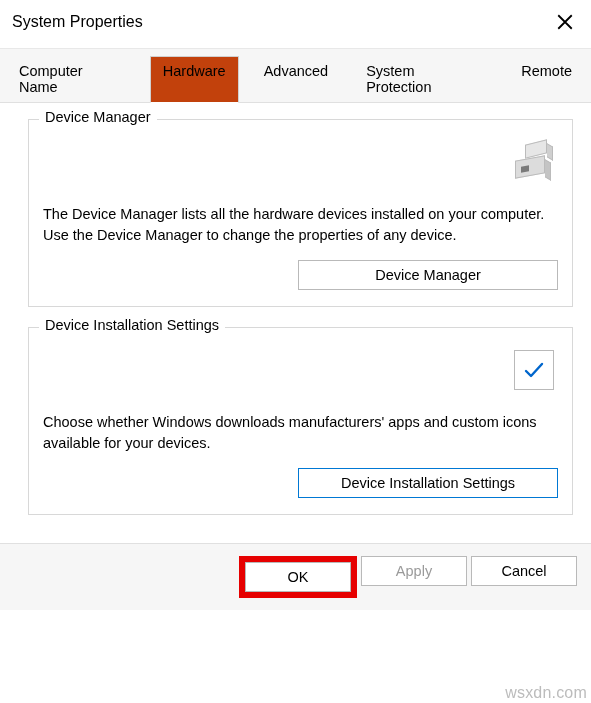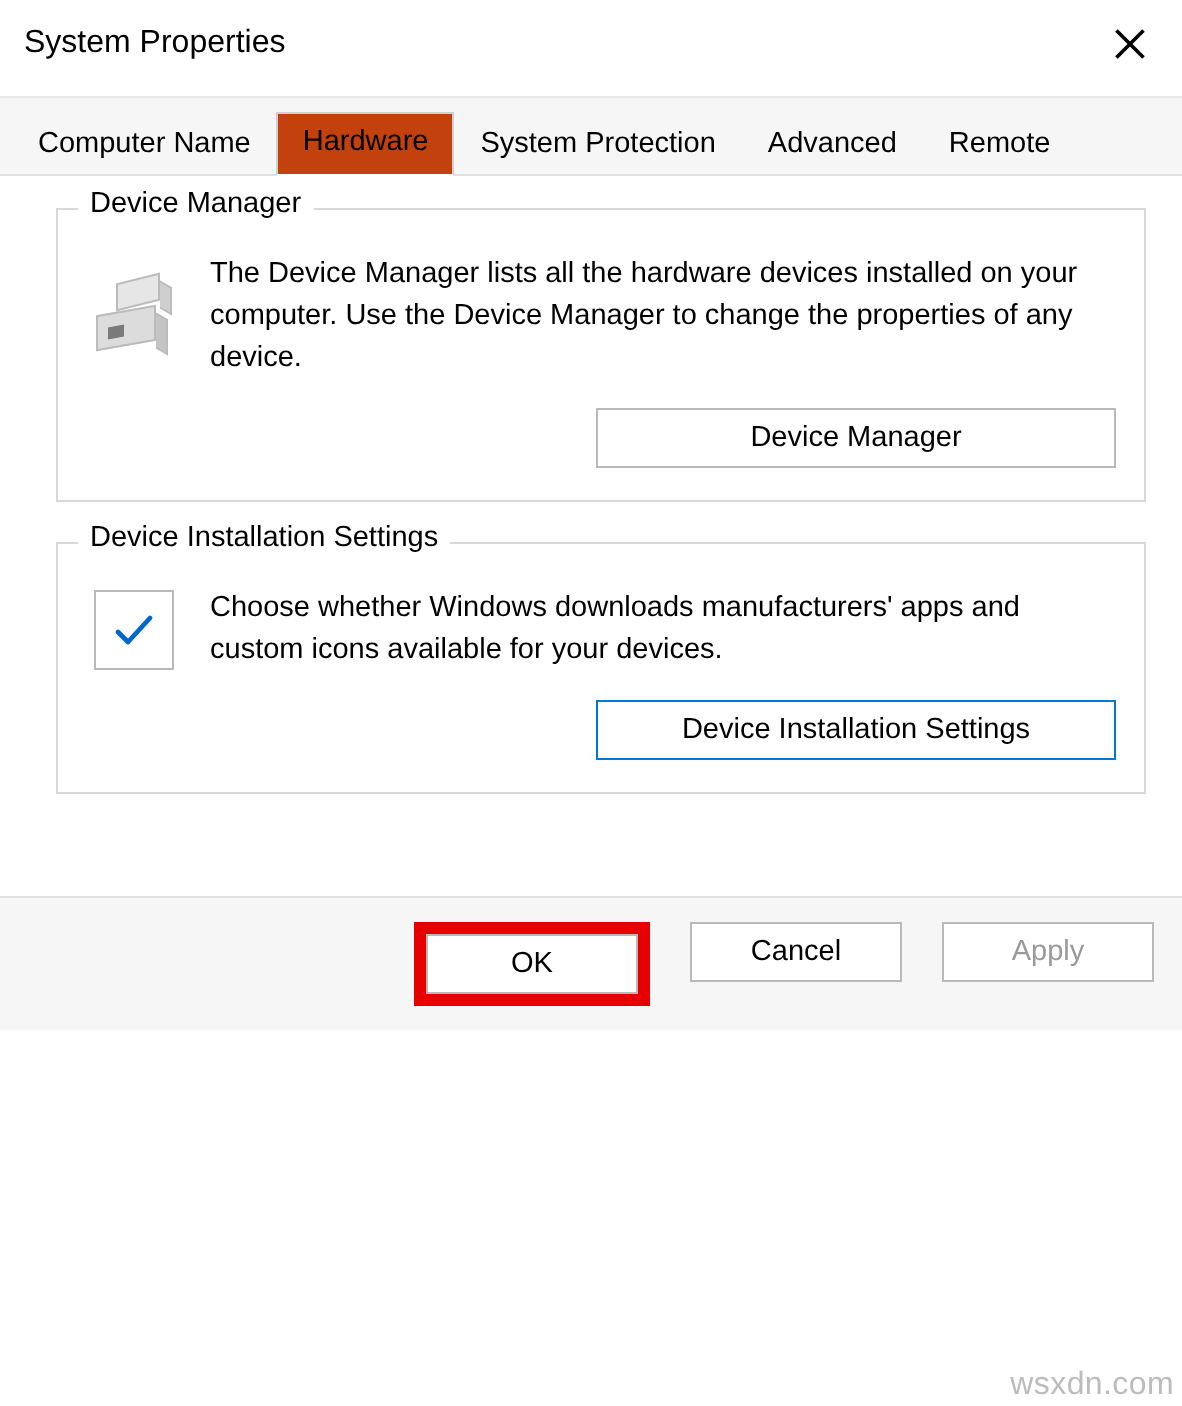--- a/index.html
+++ b/index.html
@@ -37,23 +37,22 @@
       align-items: center;
       justify-content: center;
       cursor: pointer;
     }
     .close-btn svg { width: 18px; height: 18px; }
     .tabs-row {
       background: #f6f6f6;
       border-top: 1px solid #e8e8e8;
       border-bottom: 1px solid #e0e0e0;
       display: flex;
-      align-items: flex-end;
       padding: 6px 6px 0 6px;
-      gap: 0;
+      gap: 12px;
     }
     .tab {
       padding: 6px 12px 8px 12px;
       font-size: 14.5px;
       color: #000;
       cursor: pointer;
       border: 1px solid transparent;
       border-bottom: none;
       position: relative;
       top: 1px;
@@ -80,21 +79,22 @@
       top: -11px;
       left: 10px;
       background: #fff;
       padding: 0 6px;
       font-size: 14.5px;
       color: #000;
     }
     .group-row {
       display: flex;
       gap: 14px;
-      align-items: center;
+      align-items: flex-end;
+      flex-direction: column;
     }
     .icon-cell {
       width: 48px;
       flex: 0 0 48px;
       display: flex;
       align-items: flex-start;
       justify-content: center;
     }
     .desc {
       flex: 1;
@@ -143,21 +143,21 @@
                background:#c4c4c4; transform: skewY(30deg); border:1px solid #bbb; border-left:none;}
     .dm-hole { position:absolute; left:10px; top:24px; width:8px; height:6px;
                background:#7a7a7a; transform: skewY(-10deg);}
 
     .bottom-bar {
       border-top: 1px solid #e0e0e0;
       background: #f6f6f6;
       padding: 12px 14px;
       display: flex;
       justify-content: flex-end;
-      gap: 20px;
+      gap: 4px;
       position: relative;
     }
     .dlg-btn {
       width: 106px;
       height: 30px;
       font-size: 14.5px;
       font-family: inherit;
       background: #fff;
       border: 1px solid #b9b9b9;
       cursor: pointer;
@@ -194,22 +194,22 @@
     <div class="close-btn">
       <svg viewBox="0 0 16 16">
           <path d="M2 2 L14 14 M14 2 L2 14" stroke="#000" stroke-width="1.6" fill="none"></path>
         </svg>
     </div>
   </div>
 
   <div class="tabs-row">
     <div class="tab">Computer Name</div>
     <div class="tab active">Hardware</div>
+    <div class="tab">Advanced</div>
     <div class="tab">System Protection</div>
-    <div class="tab">Advanced</div>
     <div class="tab">Remote</div>
   </div>
 
   <div class="content">
 
     <div class="groupbox">
       <div class="group-legend">Device Manager</div>
       <div class="group-row">
         <div class="icon-cell">
           <div class="dm-icon">
@@ -243,18 +243,18 @@
         <button class="win-btn accent">Device Installation Settings</button>
       </div>
     </div>
 
   </div>
 
   <div class="bottom-bar">
     <span class="ok-outline">
       <button class="dlg-btn">OK</button>
     </span>
+    <button class="dlg-btn disabled">Apply</button>
     <button class="dlg-btn">Cancel</button>
-    <button class="dlg-btn disabled">Apply</button>
   </div>
 
   <div class="watermark">wsxdn.com</div>
 </div>
 
 </body></html>

